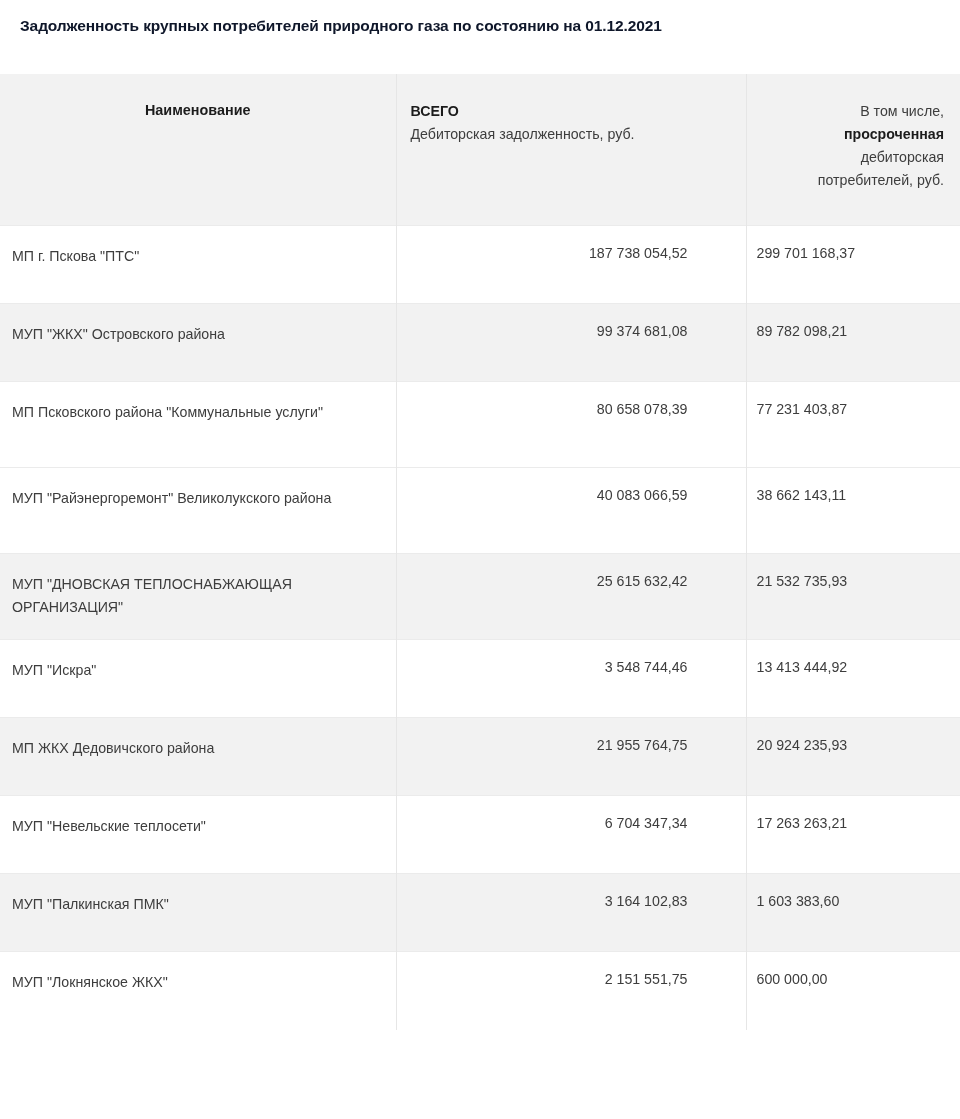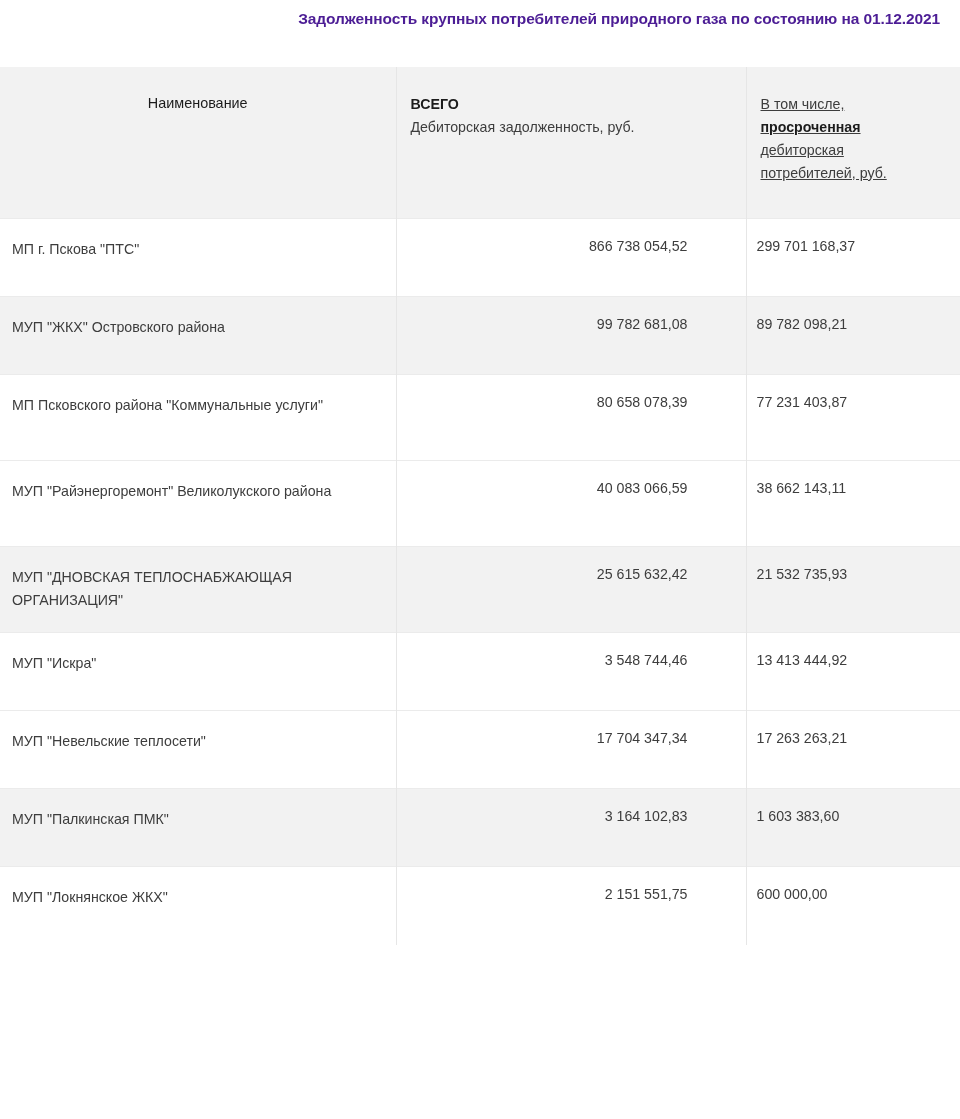--- a/index.html
+++ b/index.html
@@ -22,25 +22,25 @@
     height: 1119px;
     position: relative;
     background: #ffffff;
     overflow: hidden;
   }
 
   
   .page-title {
     font-size: 15.5px;
     font-weight: bold;
-    color: #4c1d95;
-    text-align: right;
+    color: #0f172a;
+    text-align: left;
     letter-spacing: -0.1px;
     line-height: 1.2;
-    padding: 10px 20px 0 20px;
+    padding: 17px 20px 0 20px;
     box-sizing: border-box;
     white-space: nowrap;
   }
 
   
   .debt-table {
     width: 960px;
     border-collapse: collapse;
     table-layout: fixed;
     margin-top: 38px;
@@ -58,39 +58,38 @@
   thead th {
     vertical-align: top;
     padding: 0;
     border: 0;
     font-weight: normal;
     height: 152px;
     box-sizing: border-box;
   }
   thead th.h-name {
     text-align: center;
-    font-weight: normal;
+    font-weight: bold;
     color: #1c1c1c;
     font-size: 14.4px;
     padding: 28px 14px 0 14px;
     border-right: 1px solid #e6e6e6;
   }
   thead th.h-total {
     text-align: left;
     padding: 26px 14px 0 14px;
     border-right: 1px solid #e6e6e6;
     line-height: 1.62;
     color: #3d3d3d;
   }
   thead th.h-over {
-    text-align: left;
-    padding: 26px 32px 0 14px;
+    text-align: right;
+    padding: 26px 16px 0 14px;
     line-height: 1.62;
     color: #3d3d3d;
-    text-decoration: underline;
   }
   .h-strong {
     font-weight: bold;
     color: #1c1c1c;
     display: block;
   }
   .h-sub { display: block; }
 
   
   tbody tr {
@@ -157,26 +156,26 @@
           <span class="h-strong">просроченная</span>
           <span class="h-sub">дебиторская</span>
           <span class="h-sub">потребителей, руб.</span>
         </th>
       </tr>
     </thead>
 
     <tbody id="table-body">
         <tr class=" h-single">
           <td class="t-name">МП г. Пскова "ПТС"</td>
-          <td class="t-total">866 738 054,52</td>
+          <td class="t-total">187 738 054,52</td>
           <td class="t-over">299 701 168,37</td>
         </tr>
         <tr class="alt h-single">
           <td class="t-name">МУП "ЖКХ" Островского района</td>
-          <td class="t-total">99 782 681,08</td>
+          <td class="t-total">99 374 681,08</td>
           <td class="t-over">89 782 098,21</td>
         </tr>
         <tr class=" h-double">
           <td class="t-name">МП Псковского района "Коммунальные услуги"</td>
           <td class="t-total">80 658 078,39</td>
           <td class="t-over">77 231 403,87</td>
         </tr>
         <tr class=" h-double">
           <td class="t-name">МУП "Райэнергоремонт" Великолукского района</td>
           <td class="t-total">40 083 066,59</td>
@@ -185,23 +184,28 @@
         <tr class="alt h-double">
           <td class="t-name">МУП "ДНОВСКАЯ ТЕПЛОСНАБЖАЮЩАЯ ОРГАНИЗАЦИЯ"</td>
           <td class="t-total">25 615 632,42</td>
           <td class="t-over">21 532 735,93</td>
         </tr>
         <tr class=" h-single">
           <td class="t-name">МУП "Искра"</td>
           <td class="t-total">3 548 744,46</td>
           <td class="t-over">13 413 444,92</td>
         </tr>
+        <tr class="alt h-single">
+          <td class="t-name">МП ЖКХ Дедовичского района</td>
+          <td class="t-total">21 955 764,75</td>
+          <td class="t-over">20 924 235,93</td>
+        </tr>
         <tr class=" h-single">
           <td class="t-name">МУП "Невельские теплосети"</td>
-          <td class="t-total">17 704 347,34</td>
+          <td class="t-total">6 704 347,34</td>
           <td class="t-over">17 263 263,21</td>
         </tr>
         <tr class="alt h-single">
           <td class="t-name">МУП "Палкинская ПМК"</td>
           <td class="t-total">3 164 102,83</td>
           <td class="t-over">1 603 383,60</td>
         </tr>
         <tr class=" h-single">
           <td class="t-name">МУП "Локнянское ЖКХ"</td>
           <td class="t-total">2 151 551,75</td>

